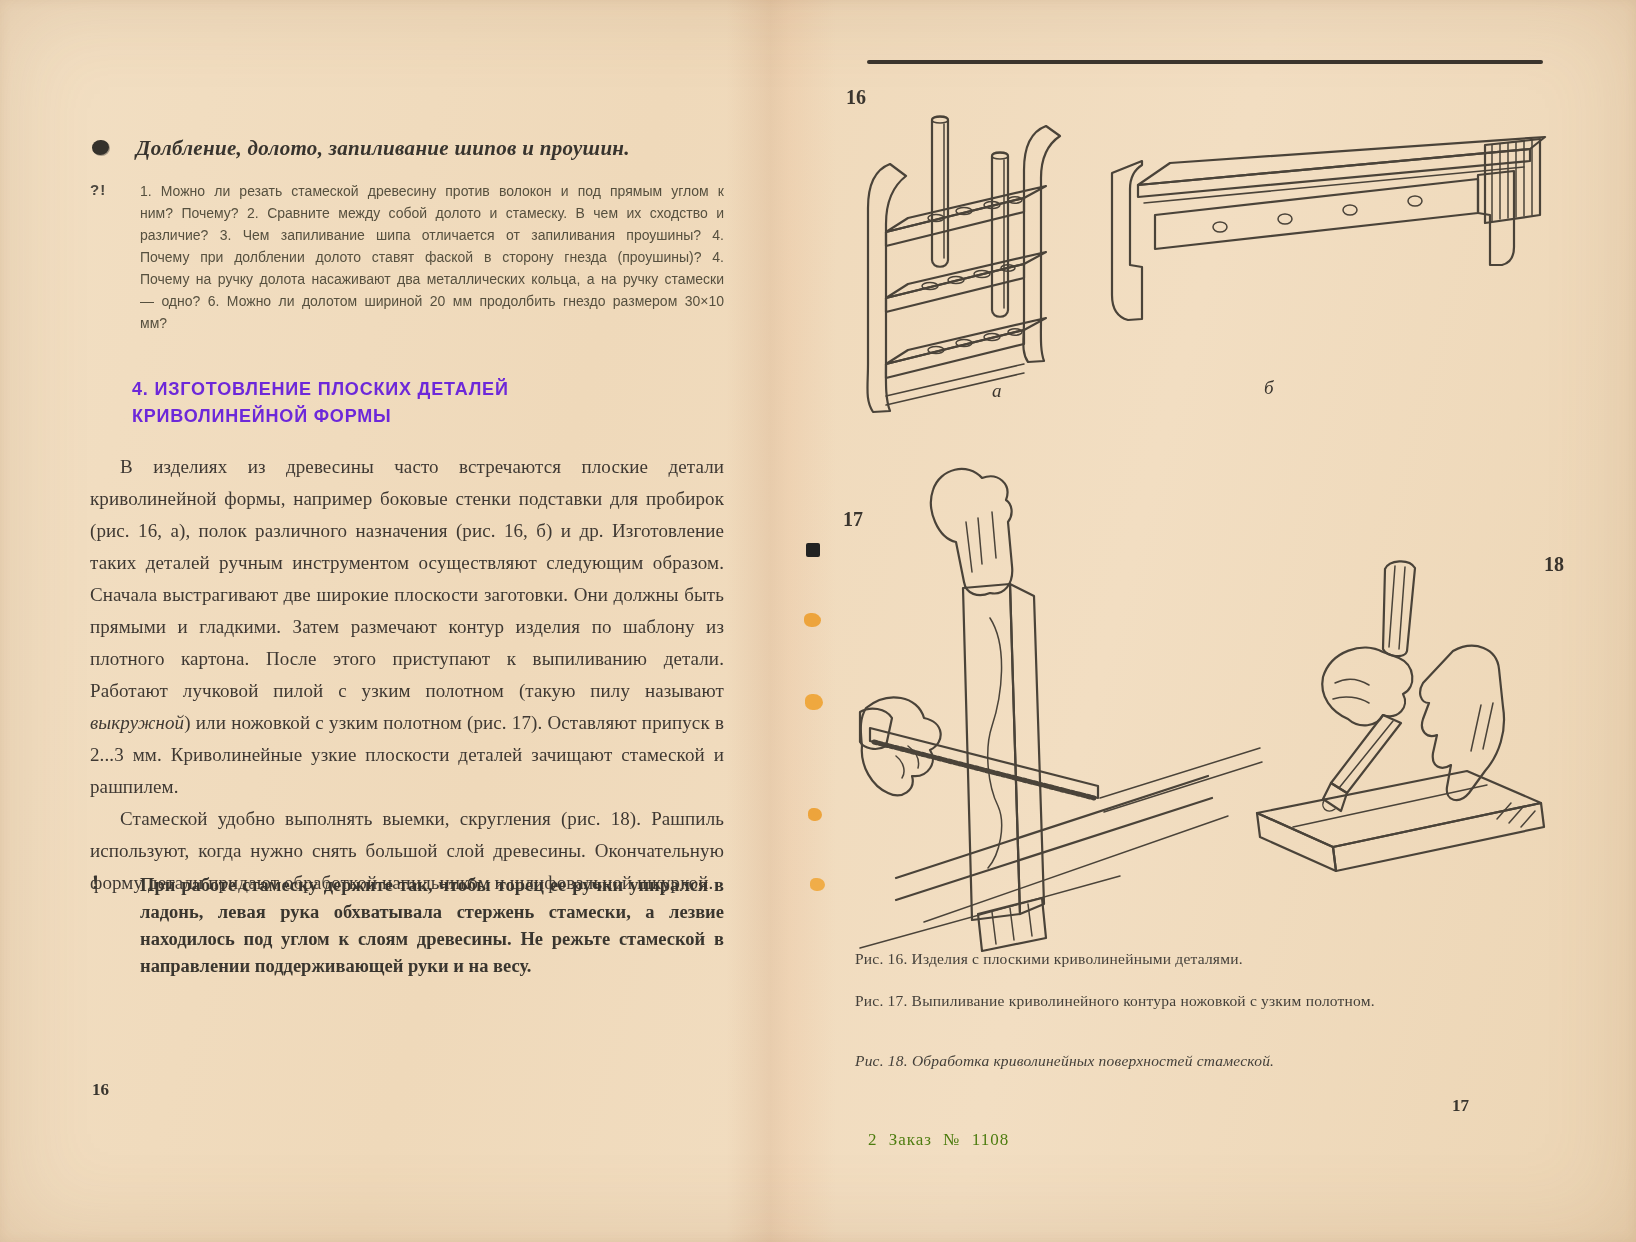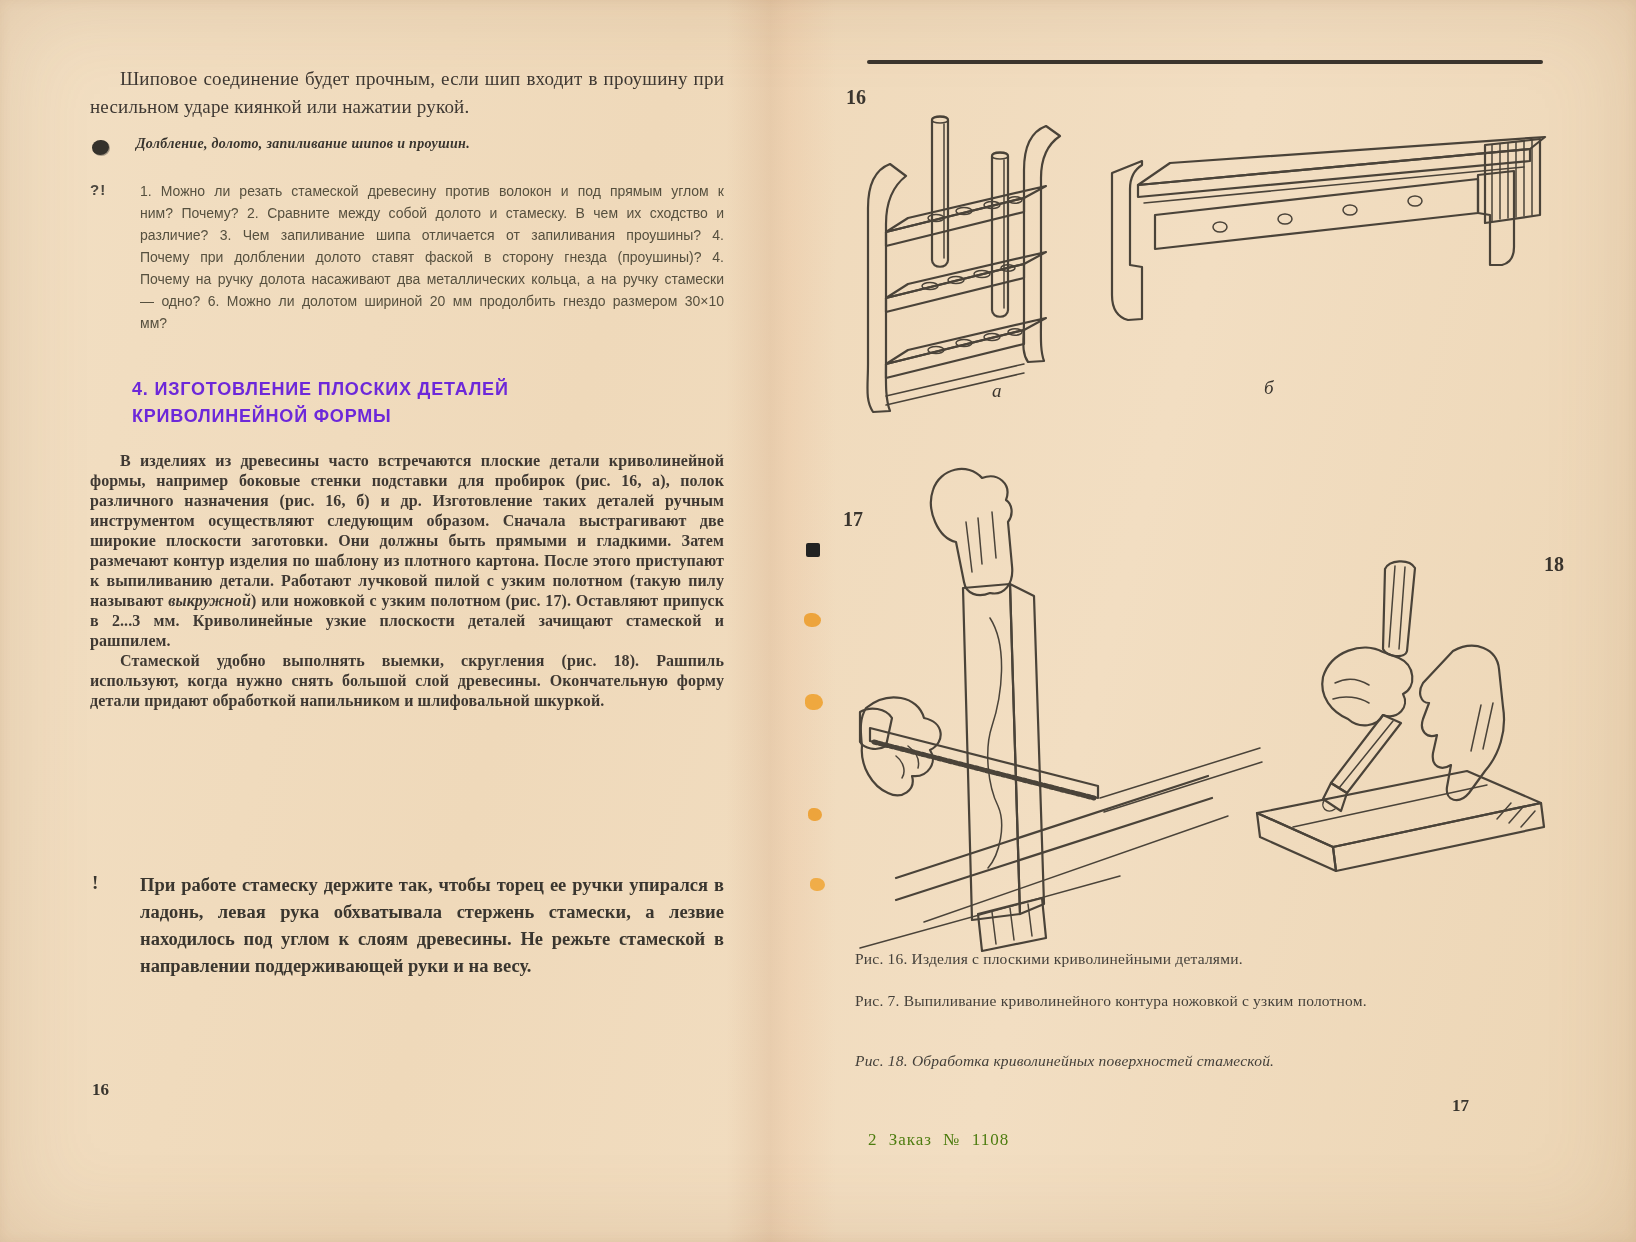--- a/index.html
+++ b/index.html
@@ -18,31 +18,31 @@
   .gutter{left:726px;top:0;width:110px;height:1242px;
     background:linear-gradient(90deg,rgba(0,0,0,0) 0%,rgba(186,125,82,0.16) 40%,rgba(222,156,112,0.14) 58%,rgba(0,0,0,0) 100%);
     pointer-events:none;}
   
   .intro{left:90px;top:46px;width:634px;font-size:19px;line-height:28px;
     text-align:justify;text-indent:30px;letter-spacing:0.2px;}
   .bullet-row{left:90px;top:136px;width:634px;height:28px;}
   .bullet-dot{position:absolute;left:2px;top:4px;width:17px;height:15px;border-radius:50% 46% 52% 48%;
     background:#35322c;box-shadow:1px 1px 0 rgba(53,50,44,.4);}
   .bullet-heading{position:absolute;left:46px;top:0;font-weight:bold;font-style:italic;
-    font-size:14px;letter-spacing:0.3px;color:#38342e;}
+    font-size:21px;letter-spacing:0.3px;color:#38342e;}
   .q-wrap{left:90px;top:180px;width:634px;}
   .q-marker{position:absolute;left:0;top:1px;font-family:"Liberation Sans",sans-serif;
     font-weight:bold;font-size:15px;color:#4c473f;letter-spacing:1px;}
   .q-text{margin-left:50px;width:584px;font-family:"Liberation Sans",sans-serif;
     font-size:14px;line-height:22px;color:#56503f;text-align:justify;word-spacing:2.5px;}
   .sec-heading{left:132px;top:376px;width:634px;text-align:left;
     font-family:"Liberation Sans",sans-serif;font-weight:bold;font-size:18px;
     line-height:27px;color:#6d28d9;letter-spacing:0.8px;}
-  .body-wrap{left:90px;top:451px;width:634px;font-size:16px;line-height:20px;
-    text-align:justify;letter-spacing:0.1px;font-weight:bold;}
+  .body-wrap{left:90px;top:451px;width:634px;font-size:19px;line-height:32px;
+    text-align:justify;letter-spacing:0.1px;}
   .body-wrap p{margin:0;text-indent:30px;}
   .warn-wrap{left:90px;top:872px;width:634px;}
   .warn-marker{position:absolute;left:2px;top:0;font-weight:bold;font-size:19px;color:#3a362f;}
   .warn-text{margin-left:50px;width:584px;font-weight:bold;font-size:18.5px;
     line-height:27px;text-align:justify;color:#3a362f;}
   .warn-text p{margin:0;}
   .pagenum{font-weight:bold;font-size:17px;color:#3a362f;}
   
   .top-rule{left:867px;top:60px;width:676px;height:4px;background:#3a352e;border-radius:2px;}
   .fig-label{font-weight:bold;font-size:20px;color:#3a352e;}
@@ -55,21 +55,20 @@
   svg.fig .thin{stroke-width:1.5;}
   svg.fig .teeth{stroke-width:5;}
   
   .speck{border-radius:40% 55% 50% 45%;}
 </style>
 </head>
 <body>
 
 <div class="abs" style="left:0;top:0;width:760px;height:1242px;">
 
-  <p class="abs intro noint">Шиповое соединение будет прочным, если шип входит в проушину при несильном ударе киянкой или нажатии рукой.</p>
 
   <div class="abs bullet-row">
     <span class="bullet-dot"></span>
     <span class="bullet-heading">Долбление, долото, запиливание шипов и проушин.</span>
   </div>
 
   <div class="abs q-wrap">
     <span class="q-marker">?!</span>
     <div class="q-text">1. Можно ли резать стамеской древесину против волокон и под прямым углом к ним? Почему? 2. Сравните между собой долото и стамеску. В чем их сходство и различие? 3. Чем запиливание шипа отличается от запиливания проушины? 4. Почему при долблении долото ставят фаской в сторону гнезда (проушины)? 4. Почему на ручку долота насаживают два металлических кольца, а на ручку стамески — одно? 6. Можно ли долотом шириной 20 мм продолбить гнездо размером 30×10 мм?</div>
   </div>
@@ -225,21 +224,21 @@
     <path d="M22,258 L232,216 L306,248 L98,292 Z"></path>
     <path d="M98,292 L306,248 L309,272 L101,316 Z"></path>
     <path d="M22,258 L98,292 L101,316 L25,282 Z"></path>
     <path class="thin" d="M58,272 L252,230"></path>
     <path class="thin" d="M262,264 L276,248"></path>
     <path class="thin" d="M274,268 L288,252"></path>
     <path class="thin" d="M286,272 L300,256"></path>
   </svg>
 
   <div class="abs caption" style="left:95px;top:944px;width:700px;">Рис. 16. Изделия с плоскими криволинейными деталями.</div>
-  <div class="abs caption" style="left:95px;top:986px;width:700px;text-align:justify;">Рис. 7. Выпиливание криволинейного контура ножовкой с узким полотном.</div>
+  <div class="abs caption" style="left:95px;top:986px;width:700px;text-align:justify;">Рис. 17. Выпиливание криволинейного контура ножовкой с узким полотном.</div>
   <div class="abs caption" style="left:95px;top:1046px;width:700px;font-style:italic;">Рис. 18. Обработка криволинейных поверхностей стамеской.</div>
 
   <span class="abs imprint" style="left:108px;top:1130px;">2 Заказ № 1108</span>
   <span class="abs pagenum" style="left:692px;top:1096px;">17</span>
 </div>
 
 <div class="abs gutter"></div>
 <div class="abs speck" style="left:806px;top:543px;width:14px;height:14px;background:#222222;border-radius:2px;"></div>
 <div class="abs speck" style="left:804px;top:613px;width:17px;height:14px;background:#eda43c;"></div>
 <div class="abs speck" style="left:805px;top:694px;width:18px;height:16px;background:#efa83f;"></div>

